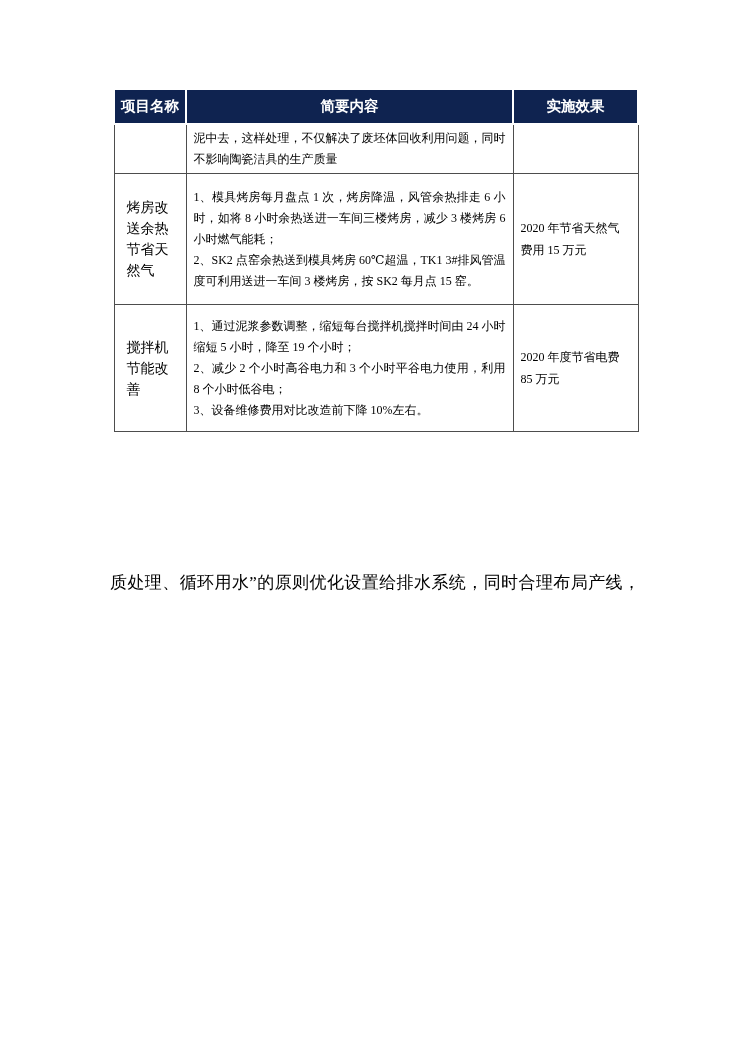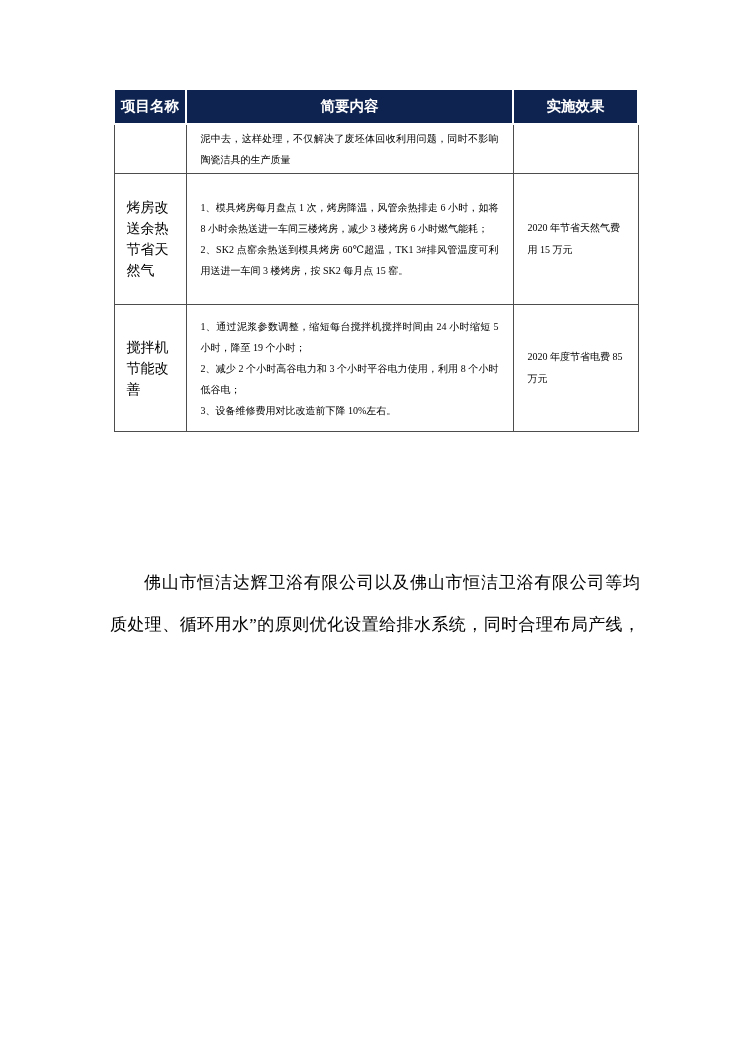--- a/index.html
+++ b/index.html
@@ -32,23 +32,23 @@
     font-family: "Liberation Sans", "DejaVu Sans", sans-serif;
     font-weight: bold;
     font-size: 14.5px;
     height: 33px;
     padding: 0;
     text-align: center;
     border: 2px solid #ffffff;
   }
   td {
     border: 1px solid var(--border-color, #4d4d4d);
-    font-size: 10px;
+    font-size: 12px;
     line-height: 21px;
-    padding: 3px 14px;
+    padding: 3px 7px;
     vertical-align: middle;
     color: #000000;
   }
   td.name   { padding: 3px 12px; text-align: left; font-size: 14px; }
   td.content{ text-align: justify; text-justify: inter-character; white-space: pre-wrap; }
   td.effect { text-align: left; line-height: 22px; }
 
   tr.r1 td { height: 42px; }
   tr.r2 td { height: 124px; }
   tr.r3 td { height: 130px; }
@@ -120,19 +120,18 @@
         <td class="name">搅拌机节能改善</td>
         <td class="content">1、通过泥浆参数调整，缩短每台搅拌机搅拌时间由 24 小时缩短 5 小时，降至 19 个小时；
 2、减少 2 个小时高谷电力和 3 个小时平谷电力使用，利用 8 个小时低谷电；
 3、设备维修费用对比改造前下降 10%左右。</td>
         <td class="effect">2020 年度节省电费 85 万元</td>
       </tr>
     </tbody>
   </table>
 
   <div class="para">
-    <div class="para-line first">佛山市恒洁达辉卫浴有限公司以及佛山市恒洁卫浴有限公司等均</div>
     <div class="para-line">质处理、循环用水”的原则优化设置给排水系统，同时合理布局产线，</div>
   </div>
 
   <div class="footer">第 12 页 共 33 页</div>
 
 </div>
 
 </body></html>

